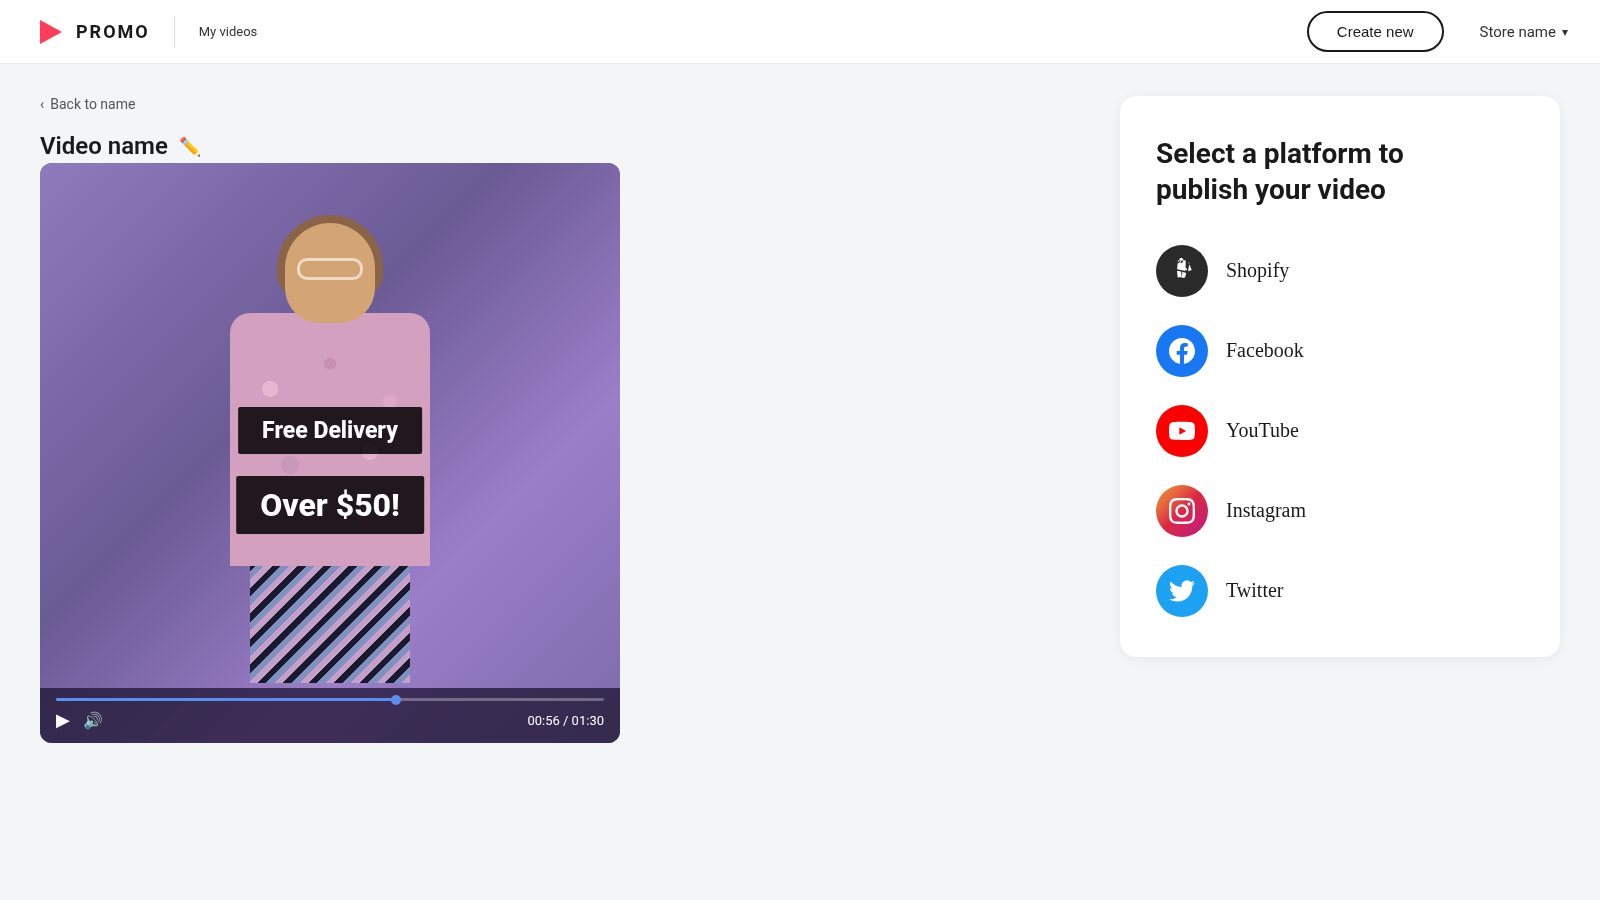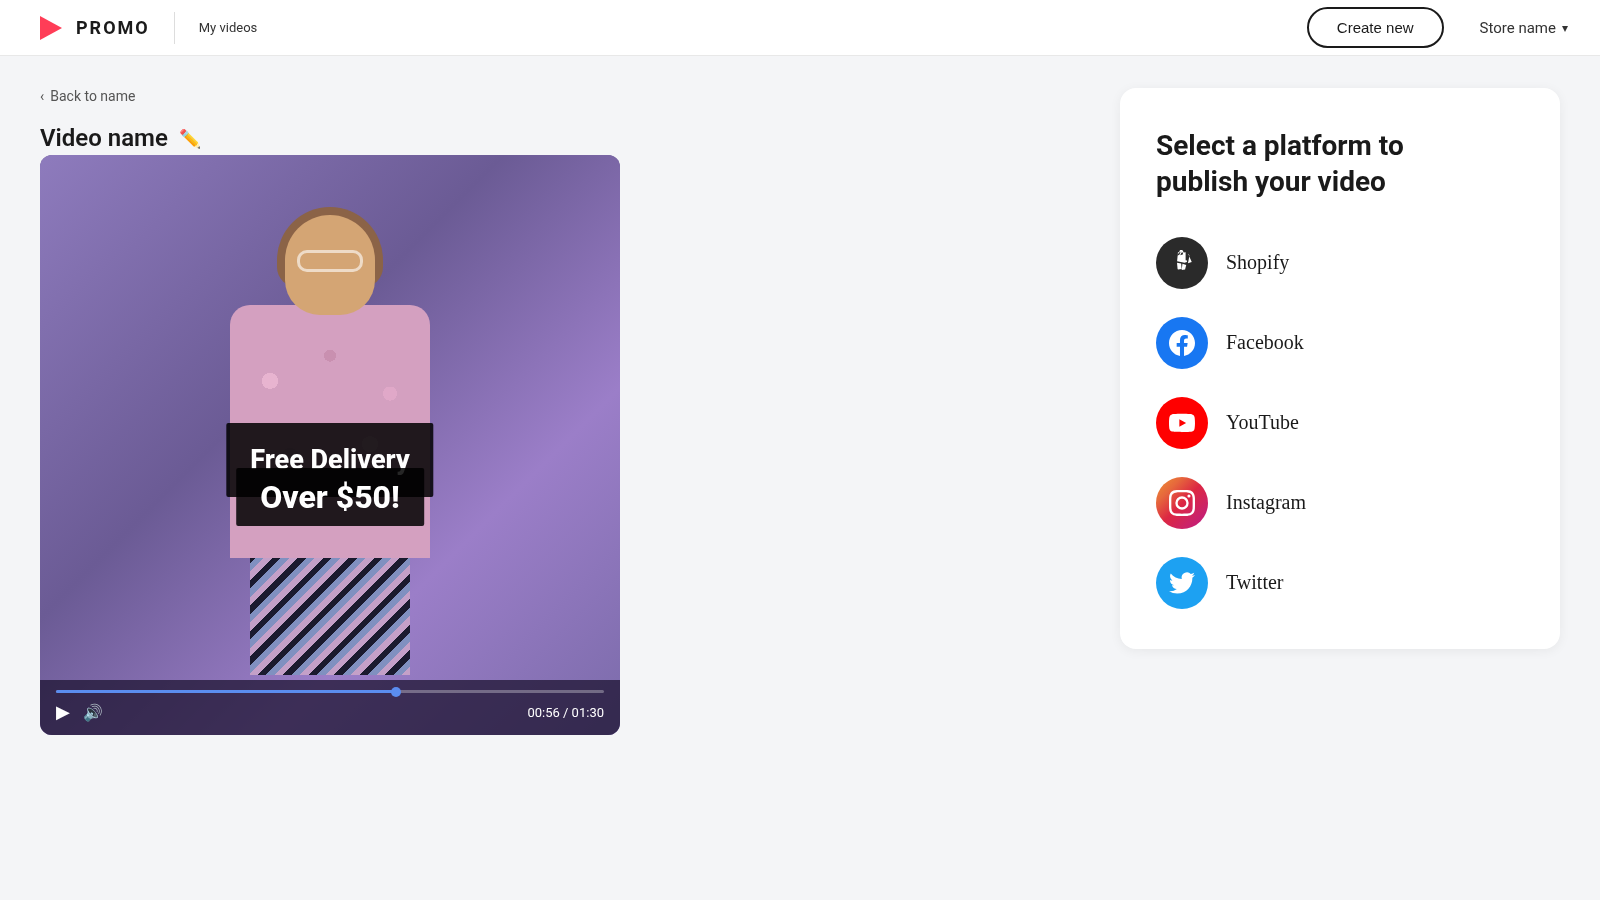--- a/index.html
+++ b/index.html
@@ -7,21 +7,21 @@
       font-family: -apple-system, BlinkMacSystemFont, 'Segoe UI', Roboto, sans-serif;
       background: #f4f5f7;
       width: 1600px;
       height: 900px;
       overflow: hidden;
     }
 
     
     .header {
       background: #fff;
-      height: 56px;
+      height: 64px;
       display: flex;
       align-items: center;
       padding: 16px 32px;
       border-bottom: 1px solid #e8e8e8;
       position: relative;
       z-index: 10;
     }
     .logo {
       display: flex;
       align-items: center;
@@ -219,26 +219,25 @@
     }
 
     
     .overlay-text1 {
       position: absolute;
       top: 42%;
       left: 50%;
       transform: translateX(-50%);
       background: rgba(0,0,0,0.85);
       color: #fff;
-      font-size: 27px;
+      font-size: 23px;
       font-weight: 800;
-      padding: 21px 24px;
+      padding: 10px 24px;
       white-space: nowrap;
       border-radius: 2px;
-      margin-top: 24px;
     }
     .overlay-text2 {
       position: absolute;
       top: 54%;
       left: 50%;
       transform: translateX(-50%);
       background: rgba(0,0,0,0.85);
       color: #fff;
       font-size: 32px;
       font-weight: 800;

